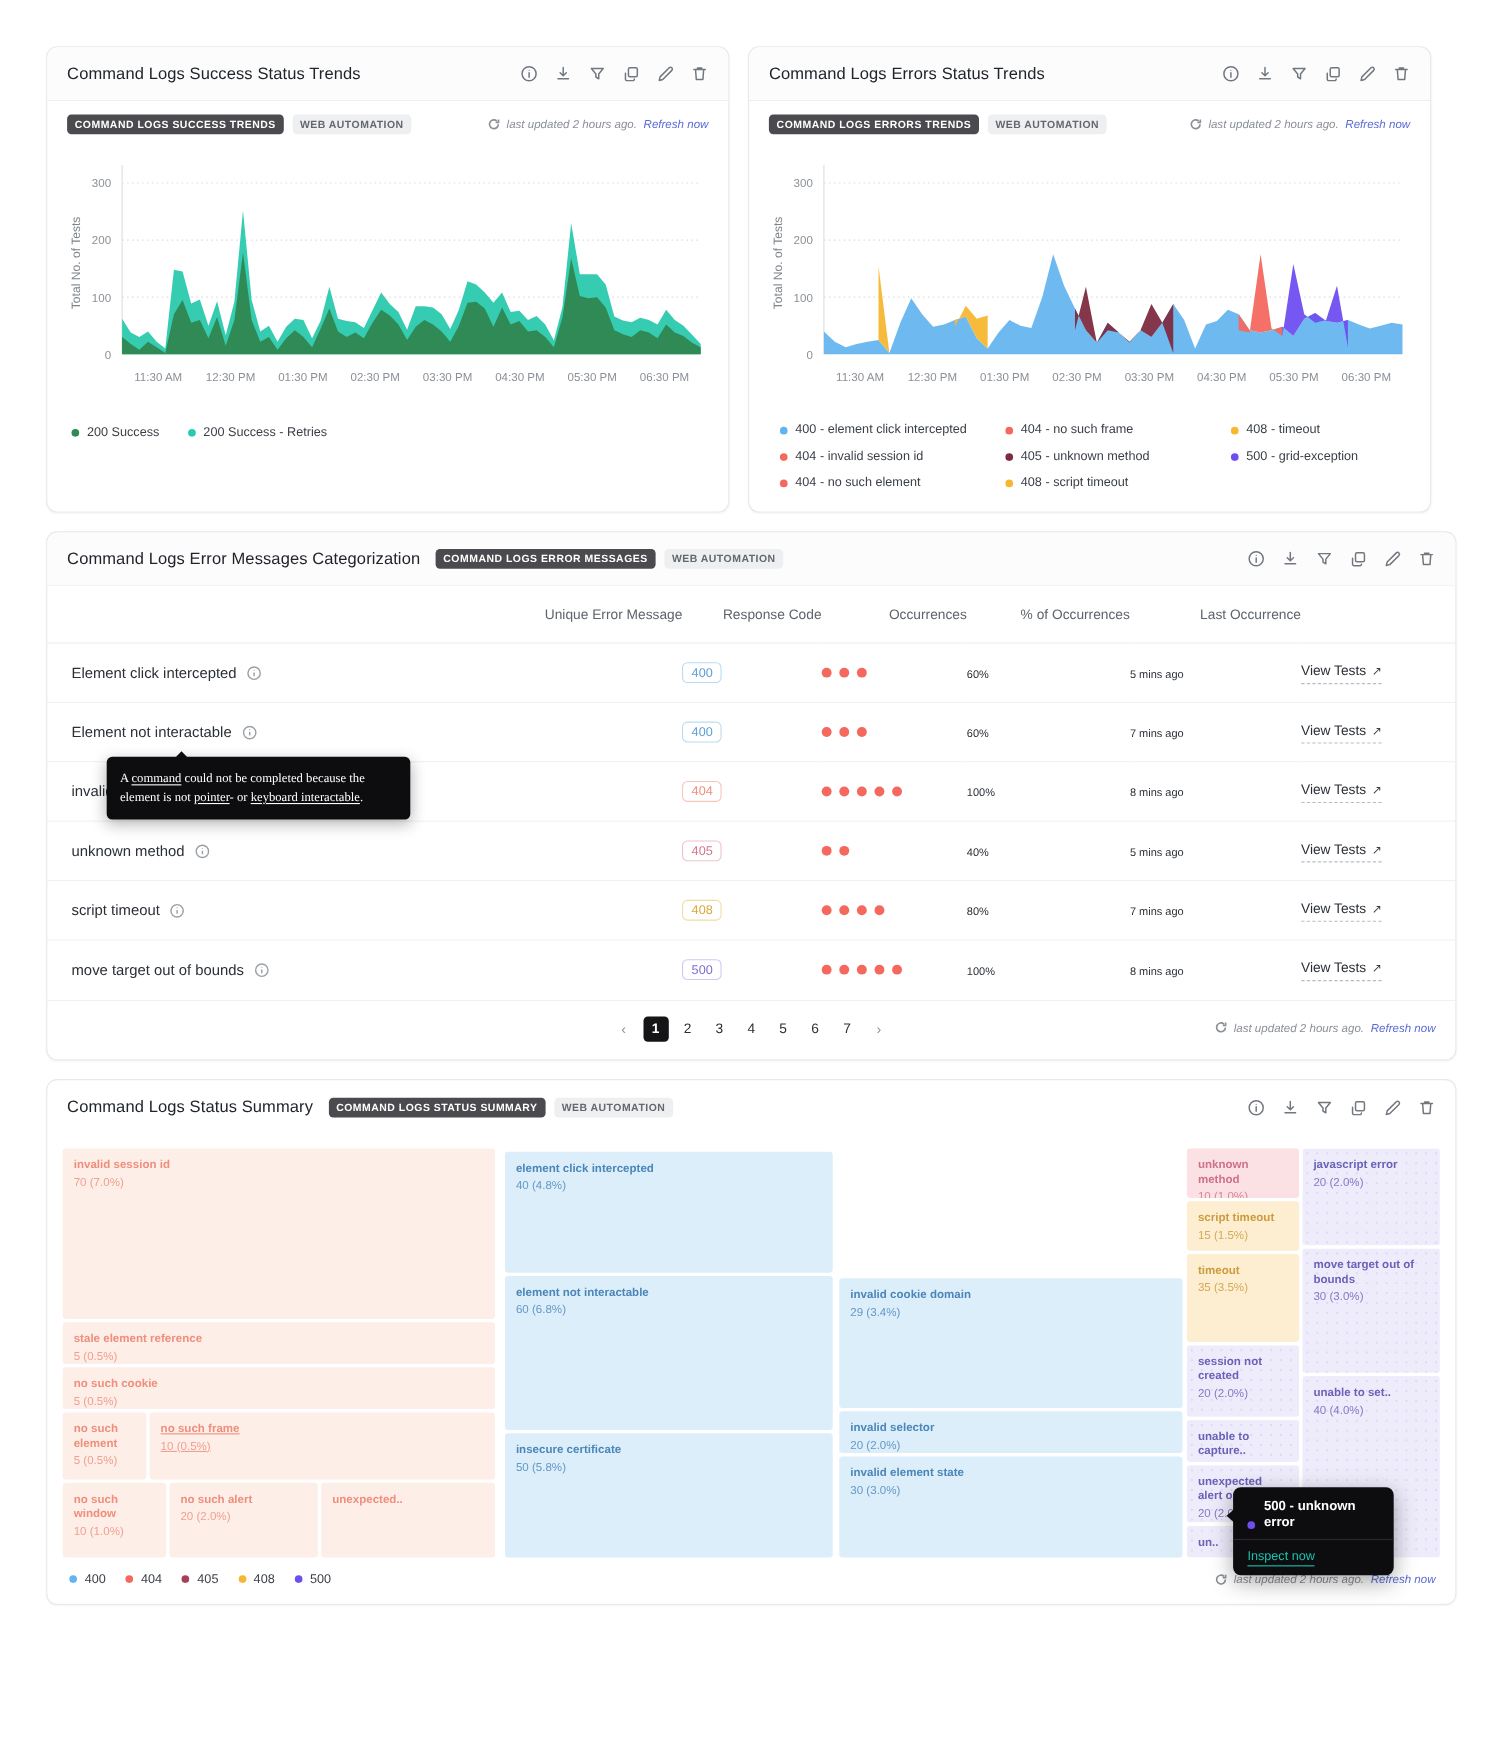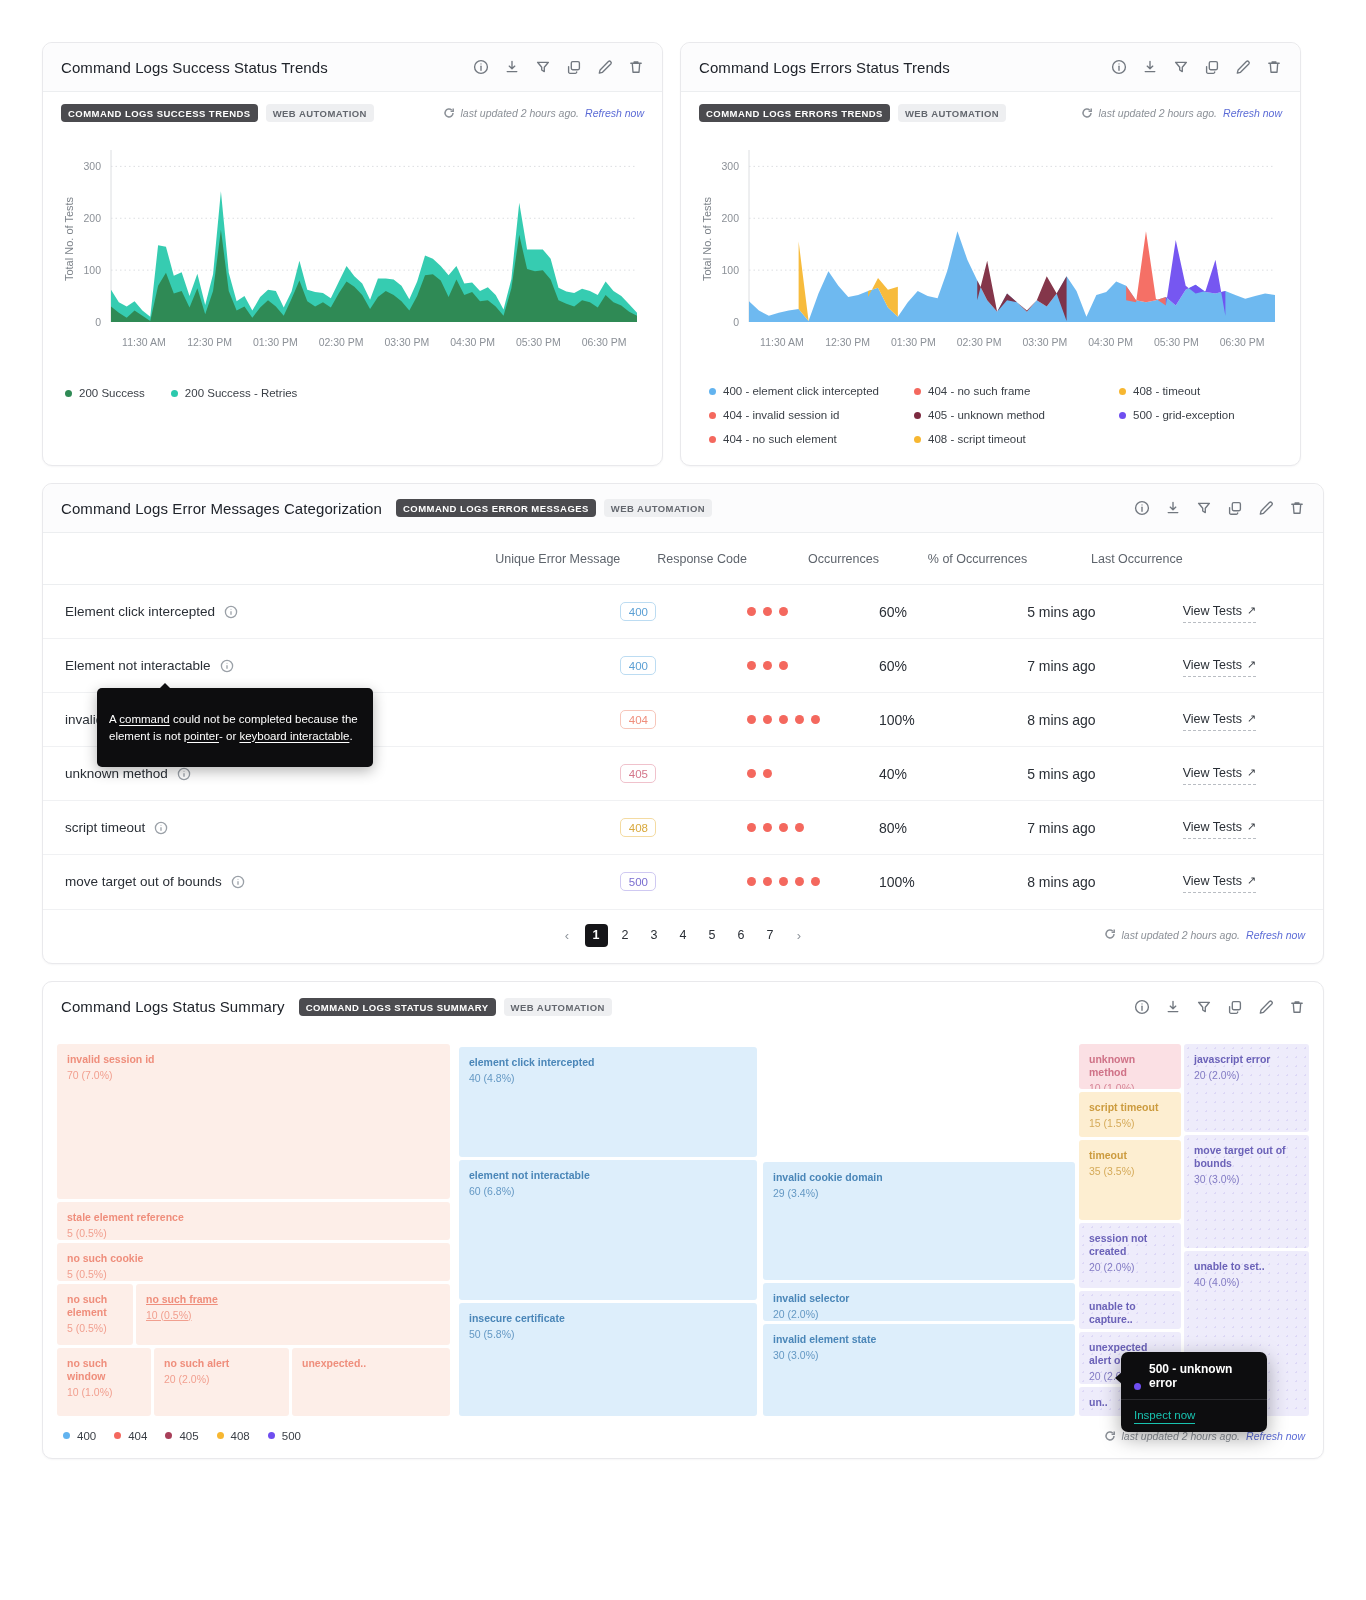--- a/index.html
+++ b/index.html
@@ -105,37 +105,38 @@
 
   .code-pill {
     display: inline-block; min-width: 36px; text-align: center;
     font-size: 11.5px; padding: 3px 7px 2px 7px;
     border-radius: 5px; border: 1px solid; background: #fff;
   }
 
   .dots { display: flex; gap: 7px; align-items: center; }
   .dot { width: 9px; height: 9px; border-radius: 50%; background: #f4685e; }
 
-  .pct, .last { font-size: 14px; color: #2a2f36; }
+  .pct, .last { font-size: 10px; color: #2a2f36; }
 
   .view-tests {
     display: inline-flex; align-items: center; gap: 5px;
     font-size: 12.5px; color: #2a2f36; cursor: pointer;
     border-bottom: 1px dashed #b9bdc3; padding-bottom: 4px;
   }
   .view-tests .arr { font-size: 11px; color: #3a3f46; }
 
   
   .tip-dark {
     position: absolute;
     background: #0d0d0f; color: #ffffff;
-    border-radius: 5px; padding: 23px 12px;
+    border-radius: 5px; padding: 12px 12px;
     font-size: 11.5px; line-height: 1.45;
     box-shadow: 0 4px 14px rgba(0,0,0,.3);
     z-index: 40;
+    font-family: Liberation Serif, serif;
   }
   .tip-dark u { text-decoration: underline; text-underline-offset: 2px; }
   .tip-dark .nib {
     position: absolute; top: -5px; left: 62px;
     width: 0; height: 0; border-left: 6px solid transparent;
     border-right: 6px solid transparent; border-bottom: 6px solid #0d0d0f;
   }
 
   
   .pager-row { display: flex; align-items: center; padding: 14px 18px 16px 18px; border-top: 1px solid #f0f1f3; position: relative; }

